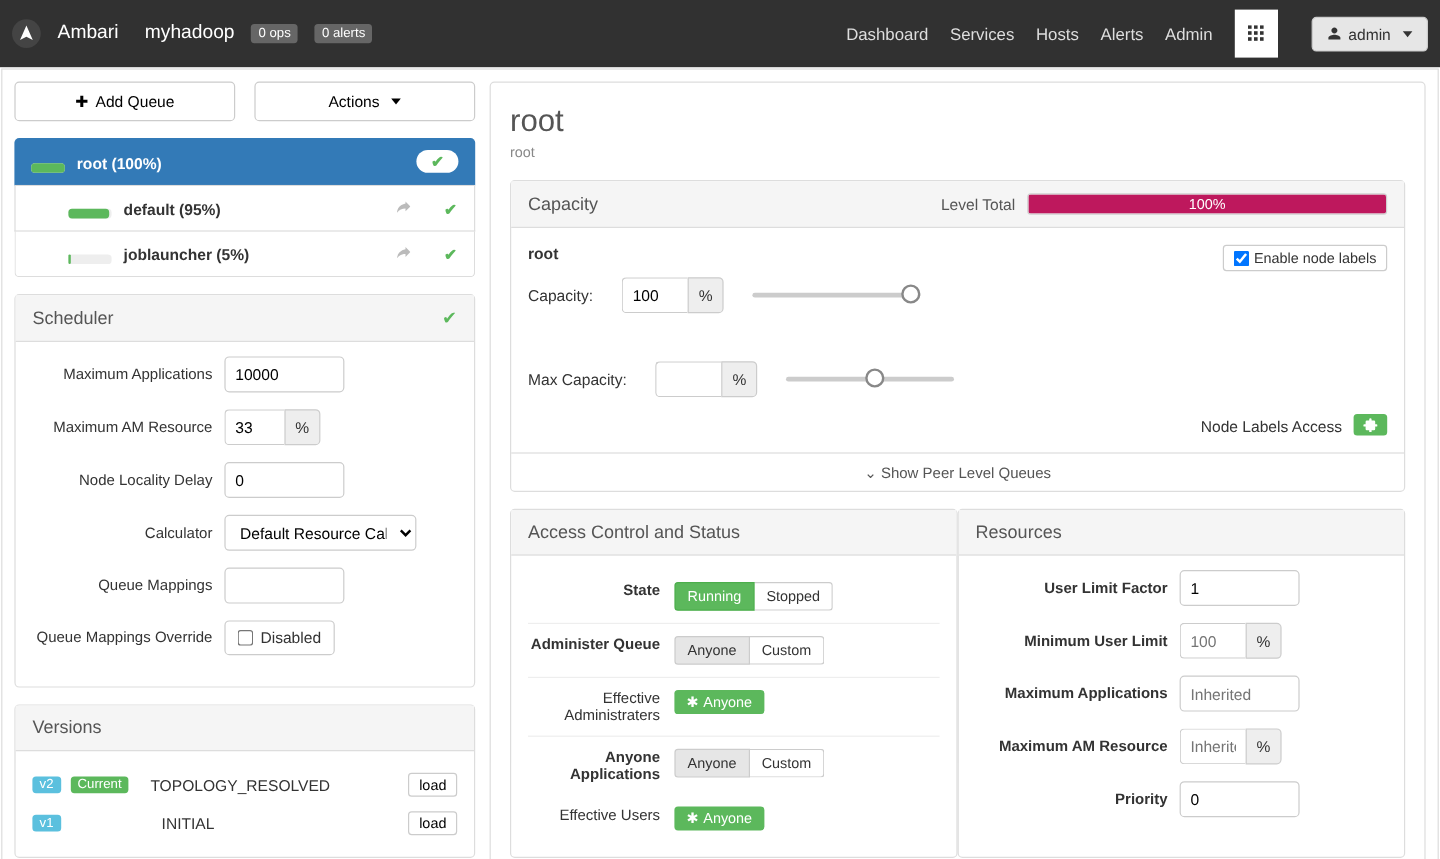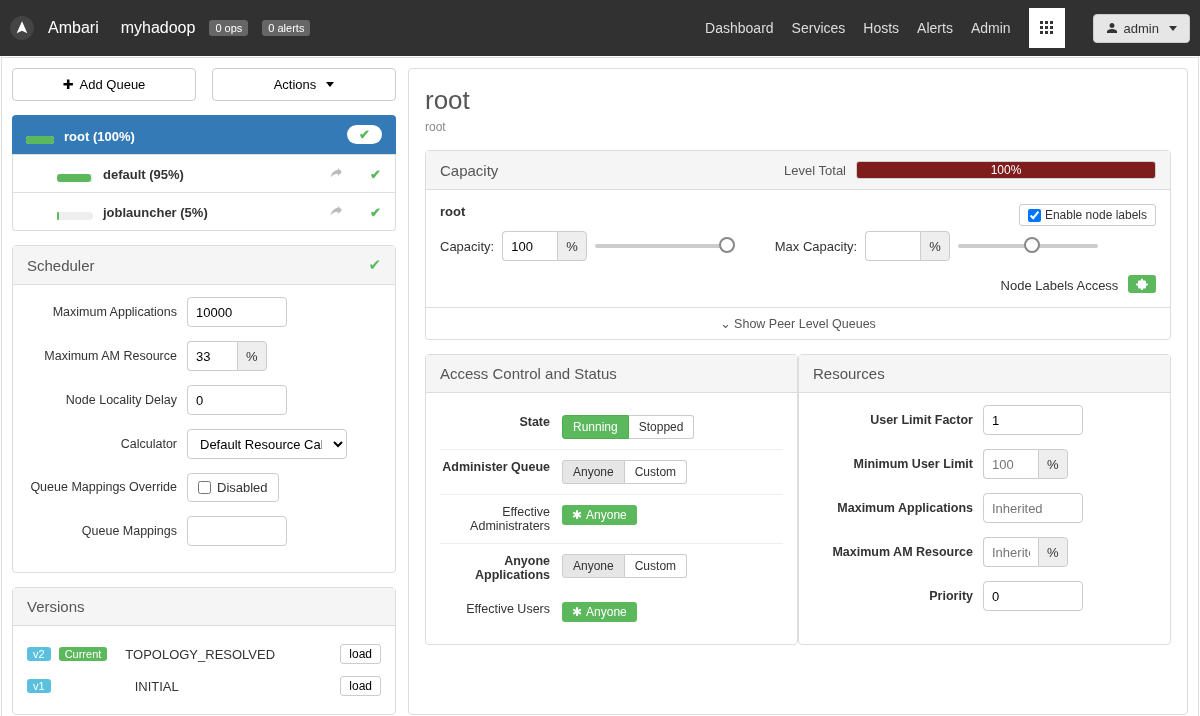--- a/index.html
+++ b/index.html
@@ -41,25 +41,25 @@
 .versions-row { display: flex; align-items: center; gap: 8px; padding: 6px 0; }
 .tag { background: #5bc0de; color: #fff; border-radius: 3px; padding: 1px 6px; font-size: 11px; }
 .tag.green { background: #5cb85c; }
 .small-btn { border: 1px solid #ccc; background: #fff; border-radius: 3px; padding: 2px 8px; font-size: 12px; margin-left:auto;}
 .main { flex: 1; border: 1px solid #ddd; border-radius: 4px; padding: 16px; }
 .main h1 { font-size: 26px; font-weight: 500; color: #555; margin-bottom: 4px; }
 .crumb { color: #888; font-size: 12px; margin-bottom: 16px; }
 .capacity-panel .panel-heading { justify-content: flex-start; gap: 12px; }
 .level-total { margin-left: auto; display: flex; align-items: center; gap: 10px; font-size: 13px; color:#555;}
 .progress { flex:1; min-width: 300px; height: 18px; background: #e9e9e9; border: 1px solid #d0d0d0; border-radius: 3px; overflow: hidden; position: relative; }
-.progress .pfill { background: #7f1d1d; height: 100%; color: #fff; display: flex; align-items: center; justify-content: center; font-size: 12px; }
+.progress .pfill { background: #be185d; height: 100%; color: #fff; display: flex; align-items: center; justify-content: center; font-size: 12px; }
 .cap-body { padding: 14px; }
 .enable-labels { float: right; border: 1px solid #ccc; border-radius: 3px; padding: 3px 8px; font-size: 12px; display:flex; align-items:center; gap:4px;}
 .cap-row { display: flex; align-items: center; gap: 40px; margin-top: 12px; flex-wrap:wrap;}
-.cap-field { display: flex; align-items: center; gap: 8px; }
+.cap-field { display: flex; align-items: center; gap: 24px; }
 .slider { position: relative; width: 140px; height: 4px; background: #ccc; border-radius: 2px; }
 .slider .thumb { position: absolute; width: 16px; height: 16px; background: #fff; border: 2px solid #888; border-radius: 50%; top: -7px; }
 .node-access { text-align: right; margin-top: 14px; font-size: 13px; }
 .node-access .puzzle { background: #5cb85c; color: #fff; border-radius: 3px; padding: 3px 8px; margin-left: 6px; display:inline-flex;}
 .peer { text-align: center; padding: 8px; border-top: 1px solid #ddd; font-size: 12.5px; color: #555; }
 .two-col { display: flex; margin-top: 14px; }
 .two-col > .panel { flex: 1; }
 .ac-row { display: flex; align-items: flex-start; padding: 10px 0; border-top: 1px solid #eee; gap: 12px; }
 .ac-row:first-child { border-top: none; }
 .ac-row .lbl { width: 110px; text-align: right; font-size: 12.5px; font-weight:bold;}
@@ -185,29 +185,29 @@
           <label>Node Locality Delay</label>
           <input class="input" style="width: 100px;" value="0">
         </div>
         <div class="form-row">
           <label>Calculator</label>
           <select class="input" style="width:160px;">
             <option>Default Resource Cal</option>
           </select>
         </div>
         <div class="form-row">
+          <label>Queue Mappings</label>
+          <input class="input" style="width: 100px;" value="">
+        </div>
+        <div class="form-row">
           <label>Queue Mappings Override</label>
           <span class="checkbox-wrap">
             <input type="checkbox" style=""> 
               <span>Disabled</span>
           </span>
-        </div>
-        <div class="form-row">
-          <label>Queue Mappings</label>
-          <input class="input" style="width: 100px;" value="">
         </div>
       </div>
     </div>
 
     <div class="panel">
       <div class="panel-heading">
           <span>Versions</span>
         </div>
       <div class="panel-body">
         <div class="versions-row">

